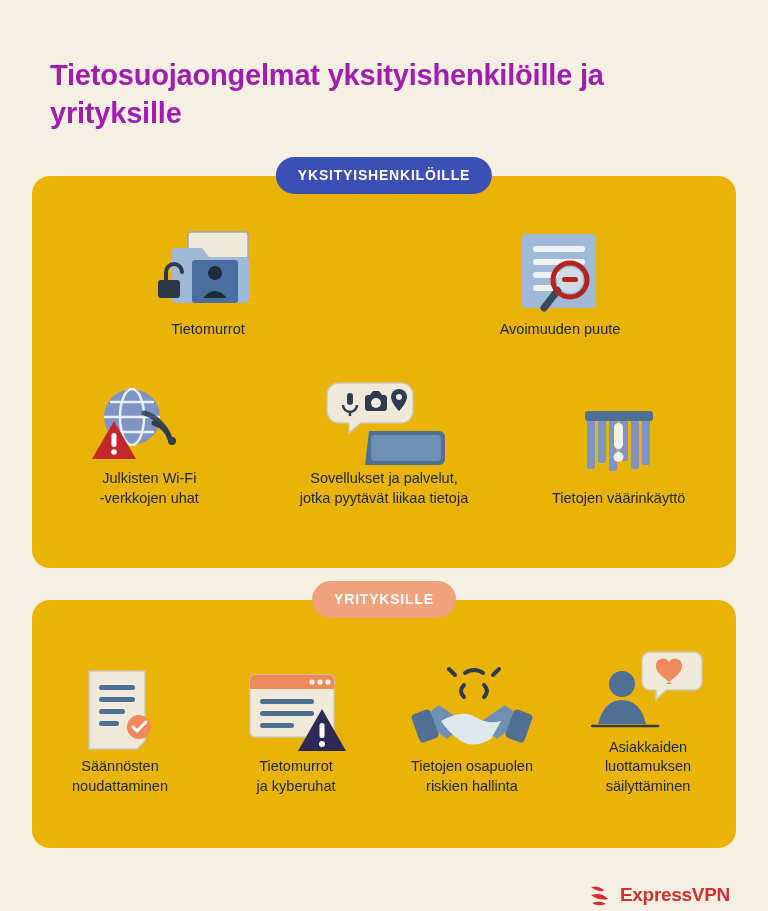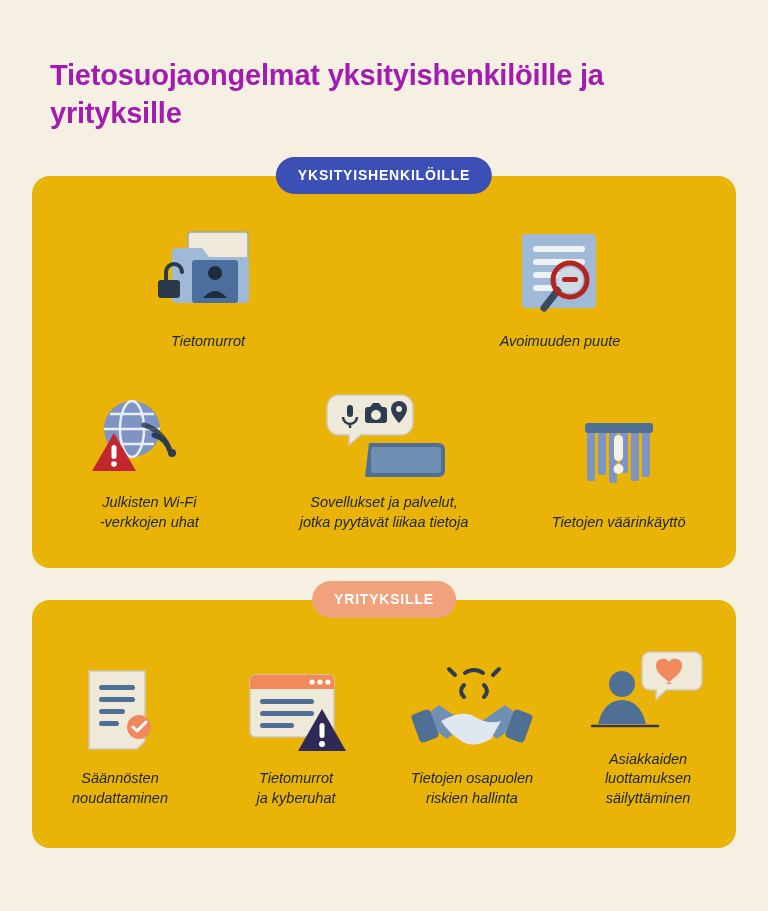--- a/index.html
+++ b/index.html
@@ -71,25 +71,23 @@
     text-align: center;
     padding: 0 8px;
   }
   .cell .art {
     height: 92px;
     display: flex;
     align-items: flex-end;
     justify-content: center;
   }
   .cell .caption {
-    margin-top: 12px;
     font-size: 14.5px;
     line-height: 1.35;
     color: #1b2733;
-    font-style: italic;
   }
   .row-ind-1 { padding-top: 52px; }
   .row-ind-2 { padding-top: 38px; }
   .row-biz { padding-top: 46px; }
   .cell-ind { width: 33.33%; }
   .cell-biz { width: 25%; }
 
   
   .footer {
     position: absolute;
@@ -286,14 +284,24 @@
             <line x1="4" y1="80" x2="70" y2="80" stroke="#2e3c4f" stroke-width="2.5" stroke-linecap="round"></line>
           </svg>
         </div>
         <div class="caption" style="white-space:pre-line">Asiakkaiden
 luottamuksen
 säilyttäminen</div>
       </div>
     </div>
   </div>
 
+  <div class="footer">
+    <span>
+      <svg width="26" height="26" viewBox="0 0 26 26">
+        <path d="M4 5 q9 -2 13 4 q-7 1 -13 -4z" fill="#d32f2f"></path>
+        <path d="M4 13 q11 -3 17 4 q-9 2 -17 -4z" fill="#d32f2f"></path>
+        <path d="M5 21 q9 -3 14 1 q-8 3 -14 -1z" fill="#d32f2f"></path>
+      </svg>
+    </span>
+    <span class="logo-text">ExpressVPN</span>
+  </div>
 
 </div>
 
 </body></html>

